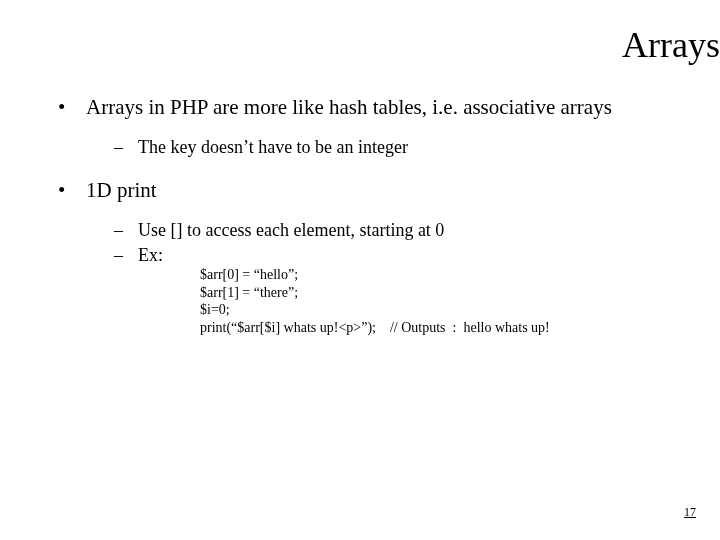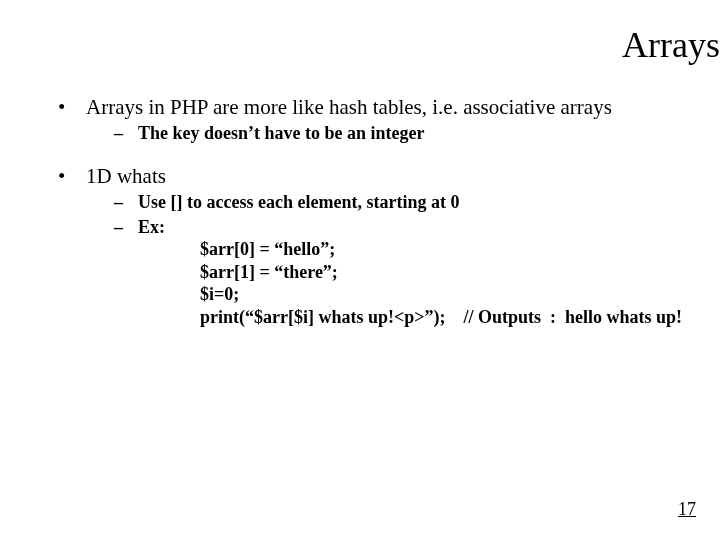--- a/index.html
+++ b/index.html
@@ -43,49 +43,48 @@
   }
   ul.level1 > li::before {
     content: "•";
     position: absolute;
     left: 0;
     top: 0;
     font-size: 21px;
   }
   ul.level2 {
     list-style: none;
-    margin: 2px 0 18px 0;
+    margin: 16px 0 18px 0;
     padding: 0 0 0 28px;
     font-size: 18px;
-    font-weight: bold;
   }
   ul.level2 > li {
     position: relative;
     padding-left: 24px;
     margin-bottom: 2px;
   }
   ul.level2 > li::before {
     content: "–";
     position: absolute;
     left: 0;
     top: 0;
   }
   .code-block {
     margin-left: 62px;
-    font-size: 18px;
+    font-size: 14px;
     line-height: 1.25;
   }
   .code-line {
     white-space: pre;
   }
   .page-number {
     position: absolute;
     right: 24px;
     bottom: 20px;
-    font-size: 18px;
+    font-size: 12px;
     text-decoration: underline;
   }
 </style>
 </head>
 <body>
 
 <div class="slide">
 
   <div class="title">Arrays</div>
 
@@ -95,21 +94,21 @@
       <li>
         <span>Arrays in PHP are more like hash tables, i.e. associative arrays</span>
         <ul class="level2">
           <li>
             <span>The key doesn’t have to be an integer</span>
           </li>
         </ul>
       </li>
 
       <li>
-        <span>1D whats</span>
+        <span>1D print</span>
         <ul class="level2">
           <li>
             <span>Use [] to access each element, starting at 0</span>
           </li>
           <li>
             <span>Ex:</span>
             <div class="code-block">
               <div class="code-line">$arr[0] = “hello”;</div>
               <div class="code-line">$arr[1] = “there”;</div>
               <div class="code-line">$i=0;</div>

